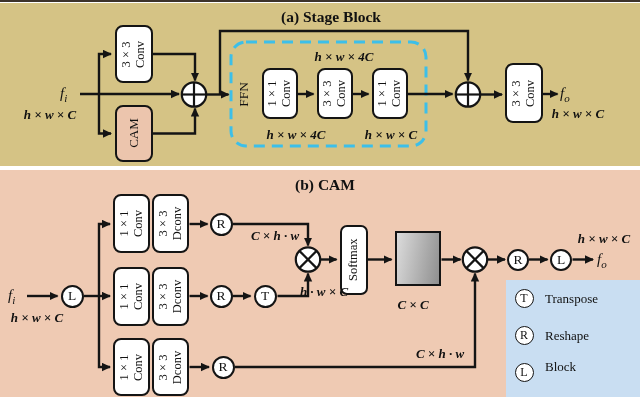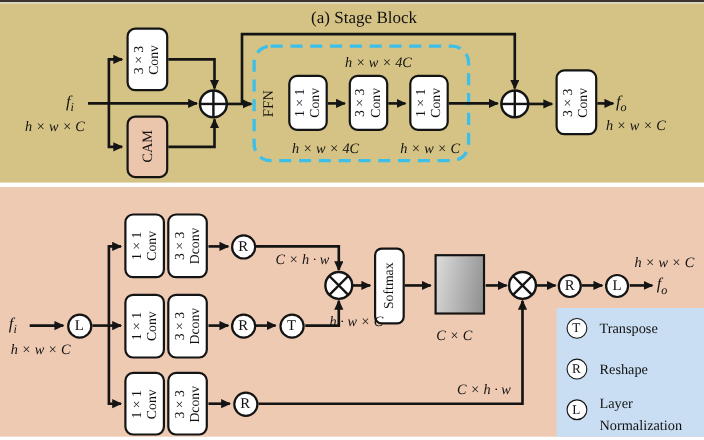--- a/index.html
+++ b/index.html
@@ -22,22 +22,22 @@
   .vbox{position:absolute;background:#fff;border:2px solid var(--line);border-radius:8px;
         display:flex;align-items:center;justify-content:center;z-index:2;box-sizing:border-box;}
   .vbox.pink{background:var(--cam-fill);}
   .vtext{transform:rotate(-90deg);text-align:center;font-size:12.5px;line-height:1.08;white-space:nowrap;}
   .vtext span{display:block;}
   .opcircle{position:absolute;width:23px;height:23px;border-radius:50%;background:#fff;
         border:2px solid var(--line);display:flex;align-items:center;justify-content:center;
         font-size:13.5px;z-index:2;box-sizing:border-box;}
   .opcircle.small{width:19px;height:19px;font-size:12px;border-width:1.8px;}
   .lab{position:absolute;z-index:3;white-space:nowrap;}
-  .title{font-size:15.5px;transform:translateX(-50%);}
-  .dim{font-size:13px;font-style:italic;transform:translateX(-50%);}
+  .title{font-size:15.5px;transform:translateX(-50%);font-weight:bold;}
+  .dim{font-size:13px;font-style:italic;transform:translateX(-50%);font-weight:bold;}
   .fvar{font-size:15px;font-style:italic;}
   .fvar sub{font-size:11px;}
   #matrix{position:absolute;left:395px;top:231px;width:46px;height:55px;z-index:2;
         border:2px solid var(--line);box-sizing:border-box;
         background:linear-gradient(100deg,var(--grad1),var(--grad2));}
   #legend{position:absolute;left:506px;top:280px;width:134px;height:117px;
         background:var(--legend-bg);z-index:2;}
   .legend-label{position:absolute;left:545px;font-size:13px;z-index:3;white-space:nowrap;}
 </style>
 </head>
@@ -202,30 +202,30 @@
   <div id="matrix"></div>
 
   <div class="opcircle" style="left:60.5px;top:284.5px">L</div>
   <div class="opcircle" style="left:209.5px;top:212.5px">R</div>
   <div class="opcircle" style="left:209.5px;top:284.5px">R</div>
   <div class="opcircle" style="left:253.5px;top:284.5px">T</div>
   <div class="opcircle" style="left:211.5px;top:355.5px">R</div>
   <div class="opcircle" style="left:507px;top:248.5px;width:22px;height:22px">R</div>
   <div class="opcircle" style="left:550px;top:248.5px;width:22px;height:22px">L</div>
 
+  <div class="lab title" style="left:325px;top:176px">(b) CAM</div>
   <div class="lab fvar" style="left:8px;top:287px"><i>f</i><sub>i</sub></div>
   <div class="lab dim" style="left:37px;top:310px">h × w × C</div>
   <div class="lab dim" style="left:275px;top:228px">C × h · w</div>
   <div class="lab dim" style="left:324px;top:284px">h · w × C</div>
   <div class="lab dim" style="left:413px;top:297px">C × C</div>
   <div class="lab dim" style="left:440px;top:346px">C × h · w</div>
   <div class="lab dim" style="left:604px;top:231px">h × w × C</div>
   <div class="lab fvar" style="left:597px;top:251px"><i>f</i><sub>o</sub></div>
 
   <div id="legend"></div>
   <div class="opcircle small" style="left:514.5px;top:288.5px">T</div>
   <div class="opcircle small" style="left:514.5px;top:325.5px">R</div>
   <div class="opcircle small" style="left:514.5px;top:362.5px">L</div>
   <div class="legend-label" style="top:291px">Transpose</div>
   <div class="legend-label" style="top:328px">Reshape</div>
-  <div class="legend-label" style="top:359px">Layer</div>
-  <div class="legend-label" style="top:379px">Normalization</div>
+  <div class="legend-label" style="top:359px">Block</div>
 </div>
 
 </body></html>

